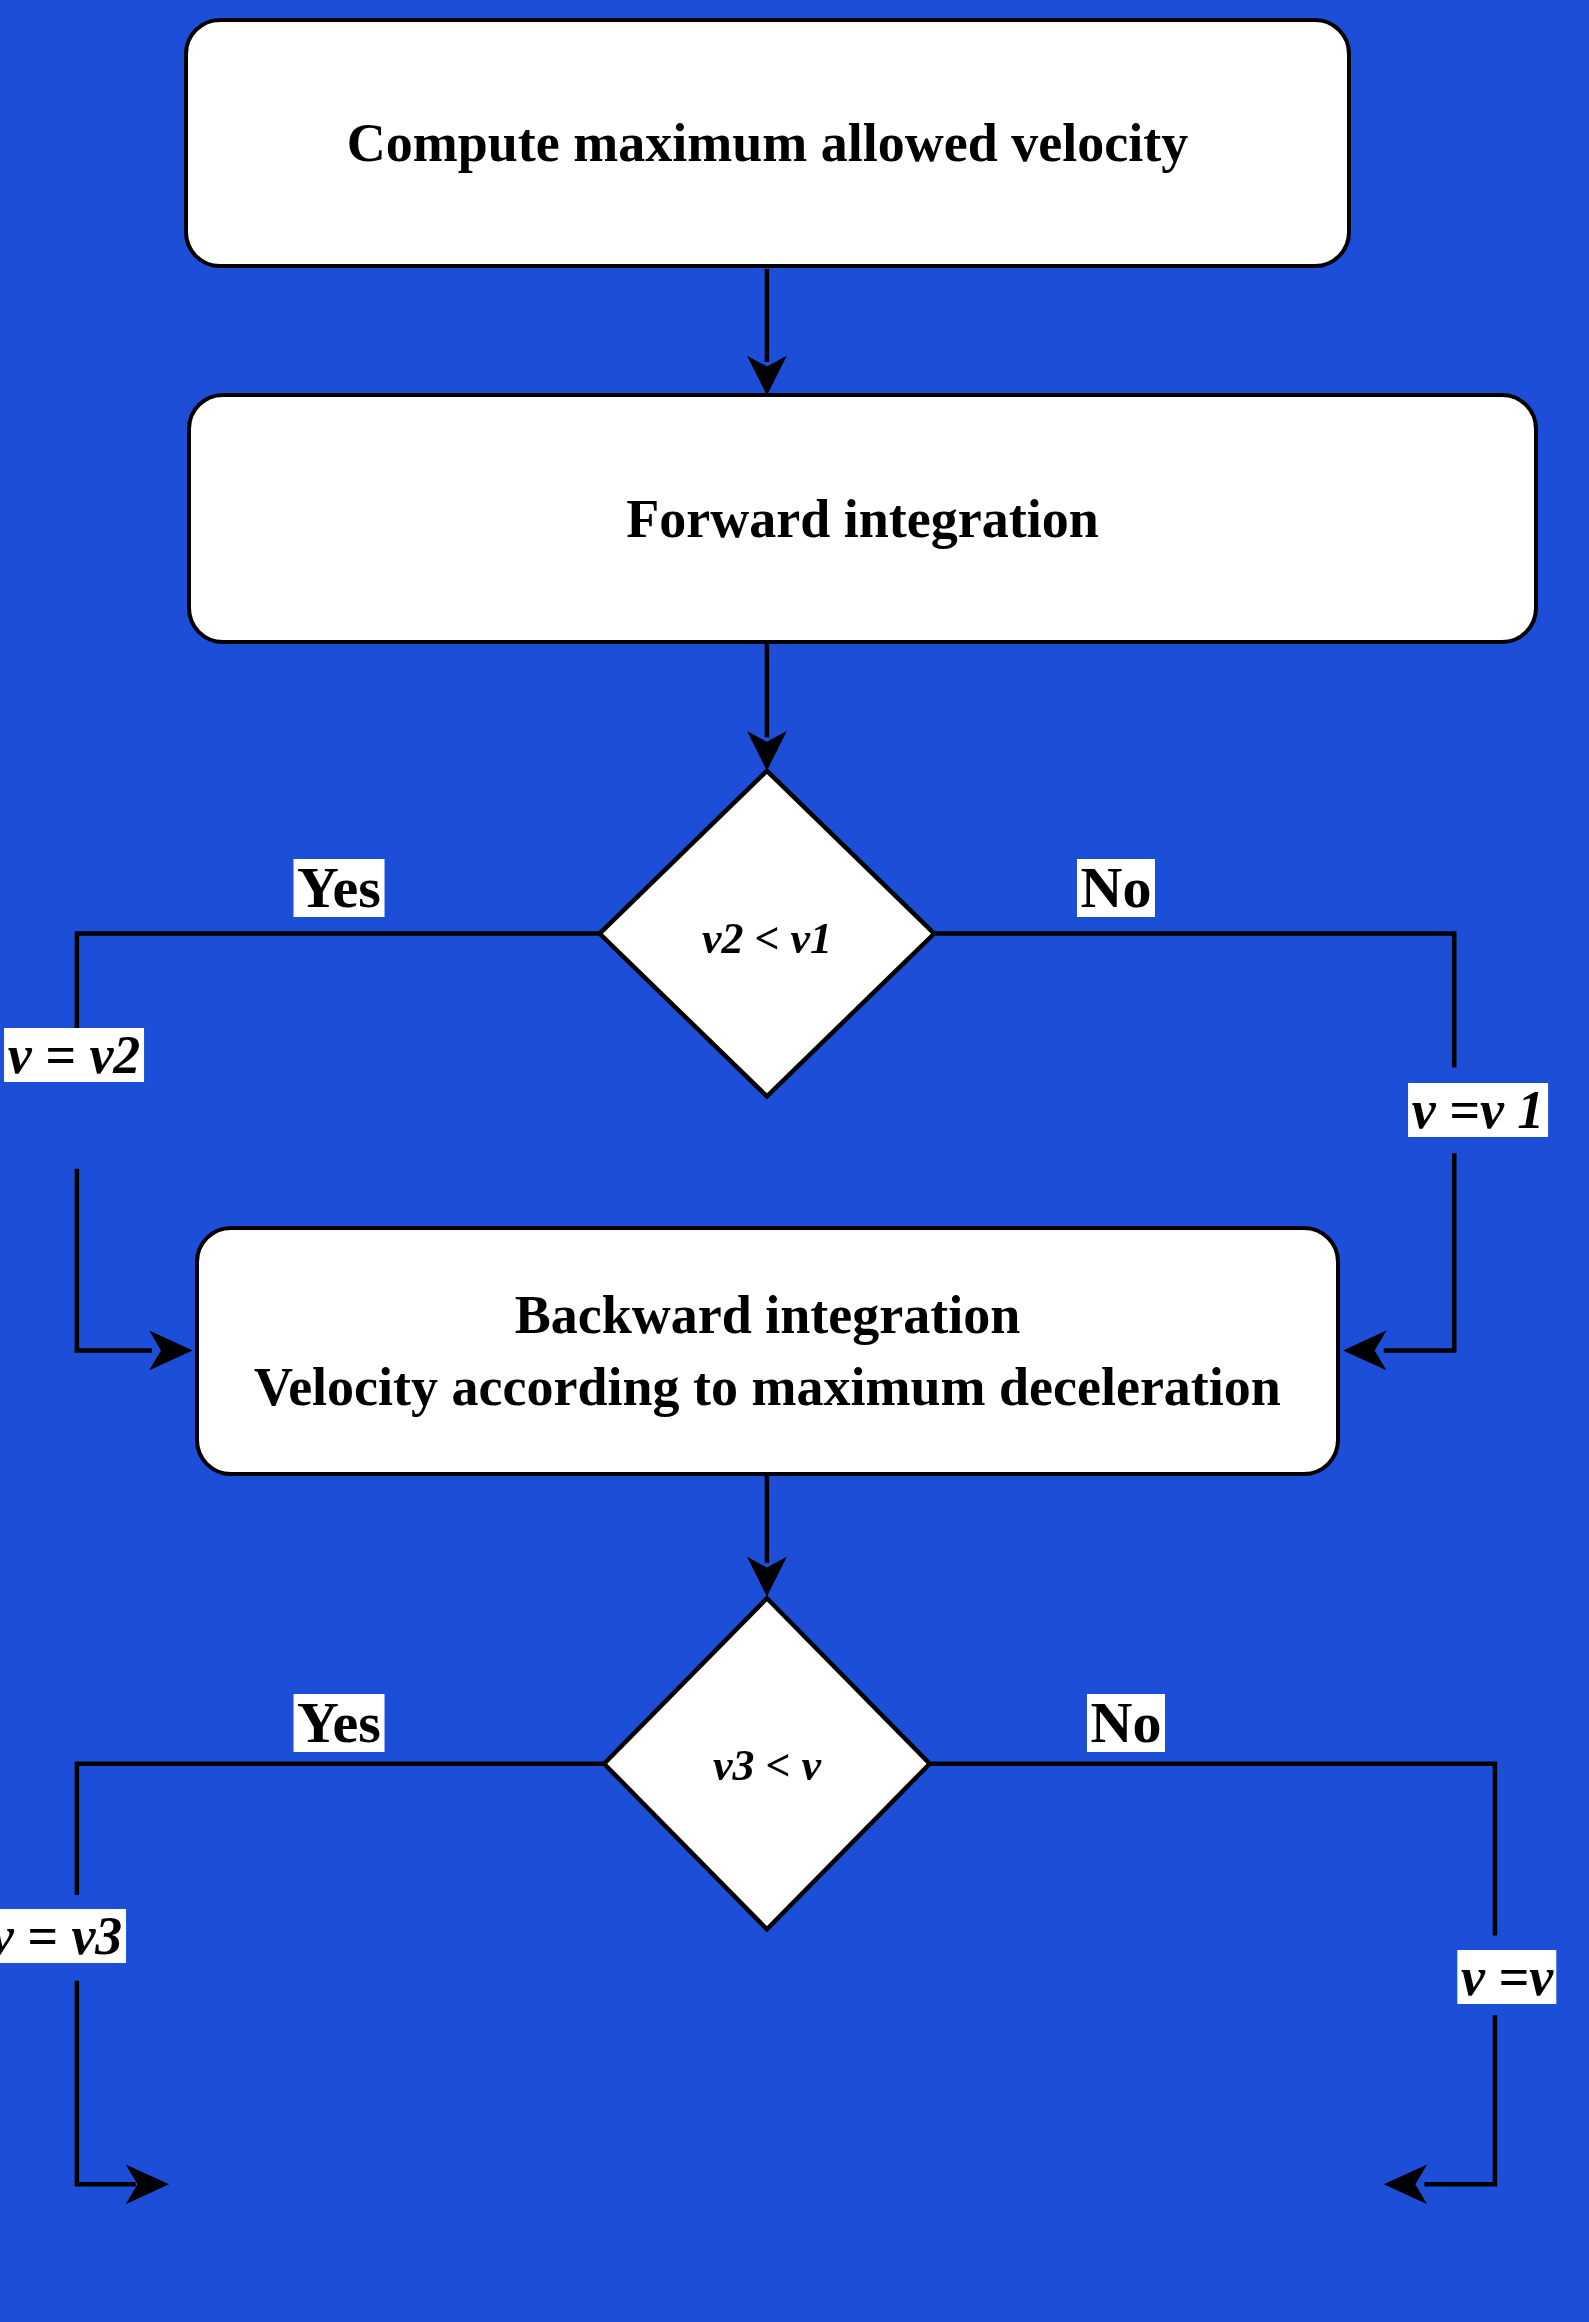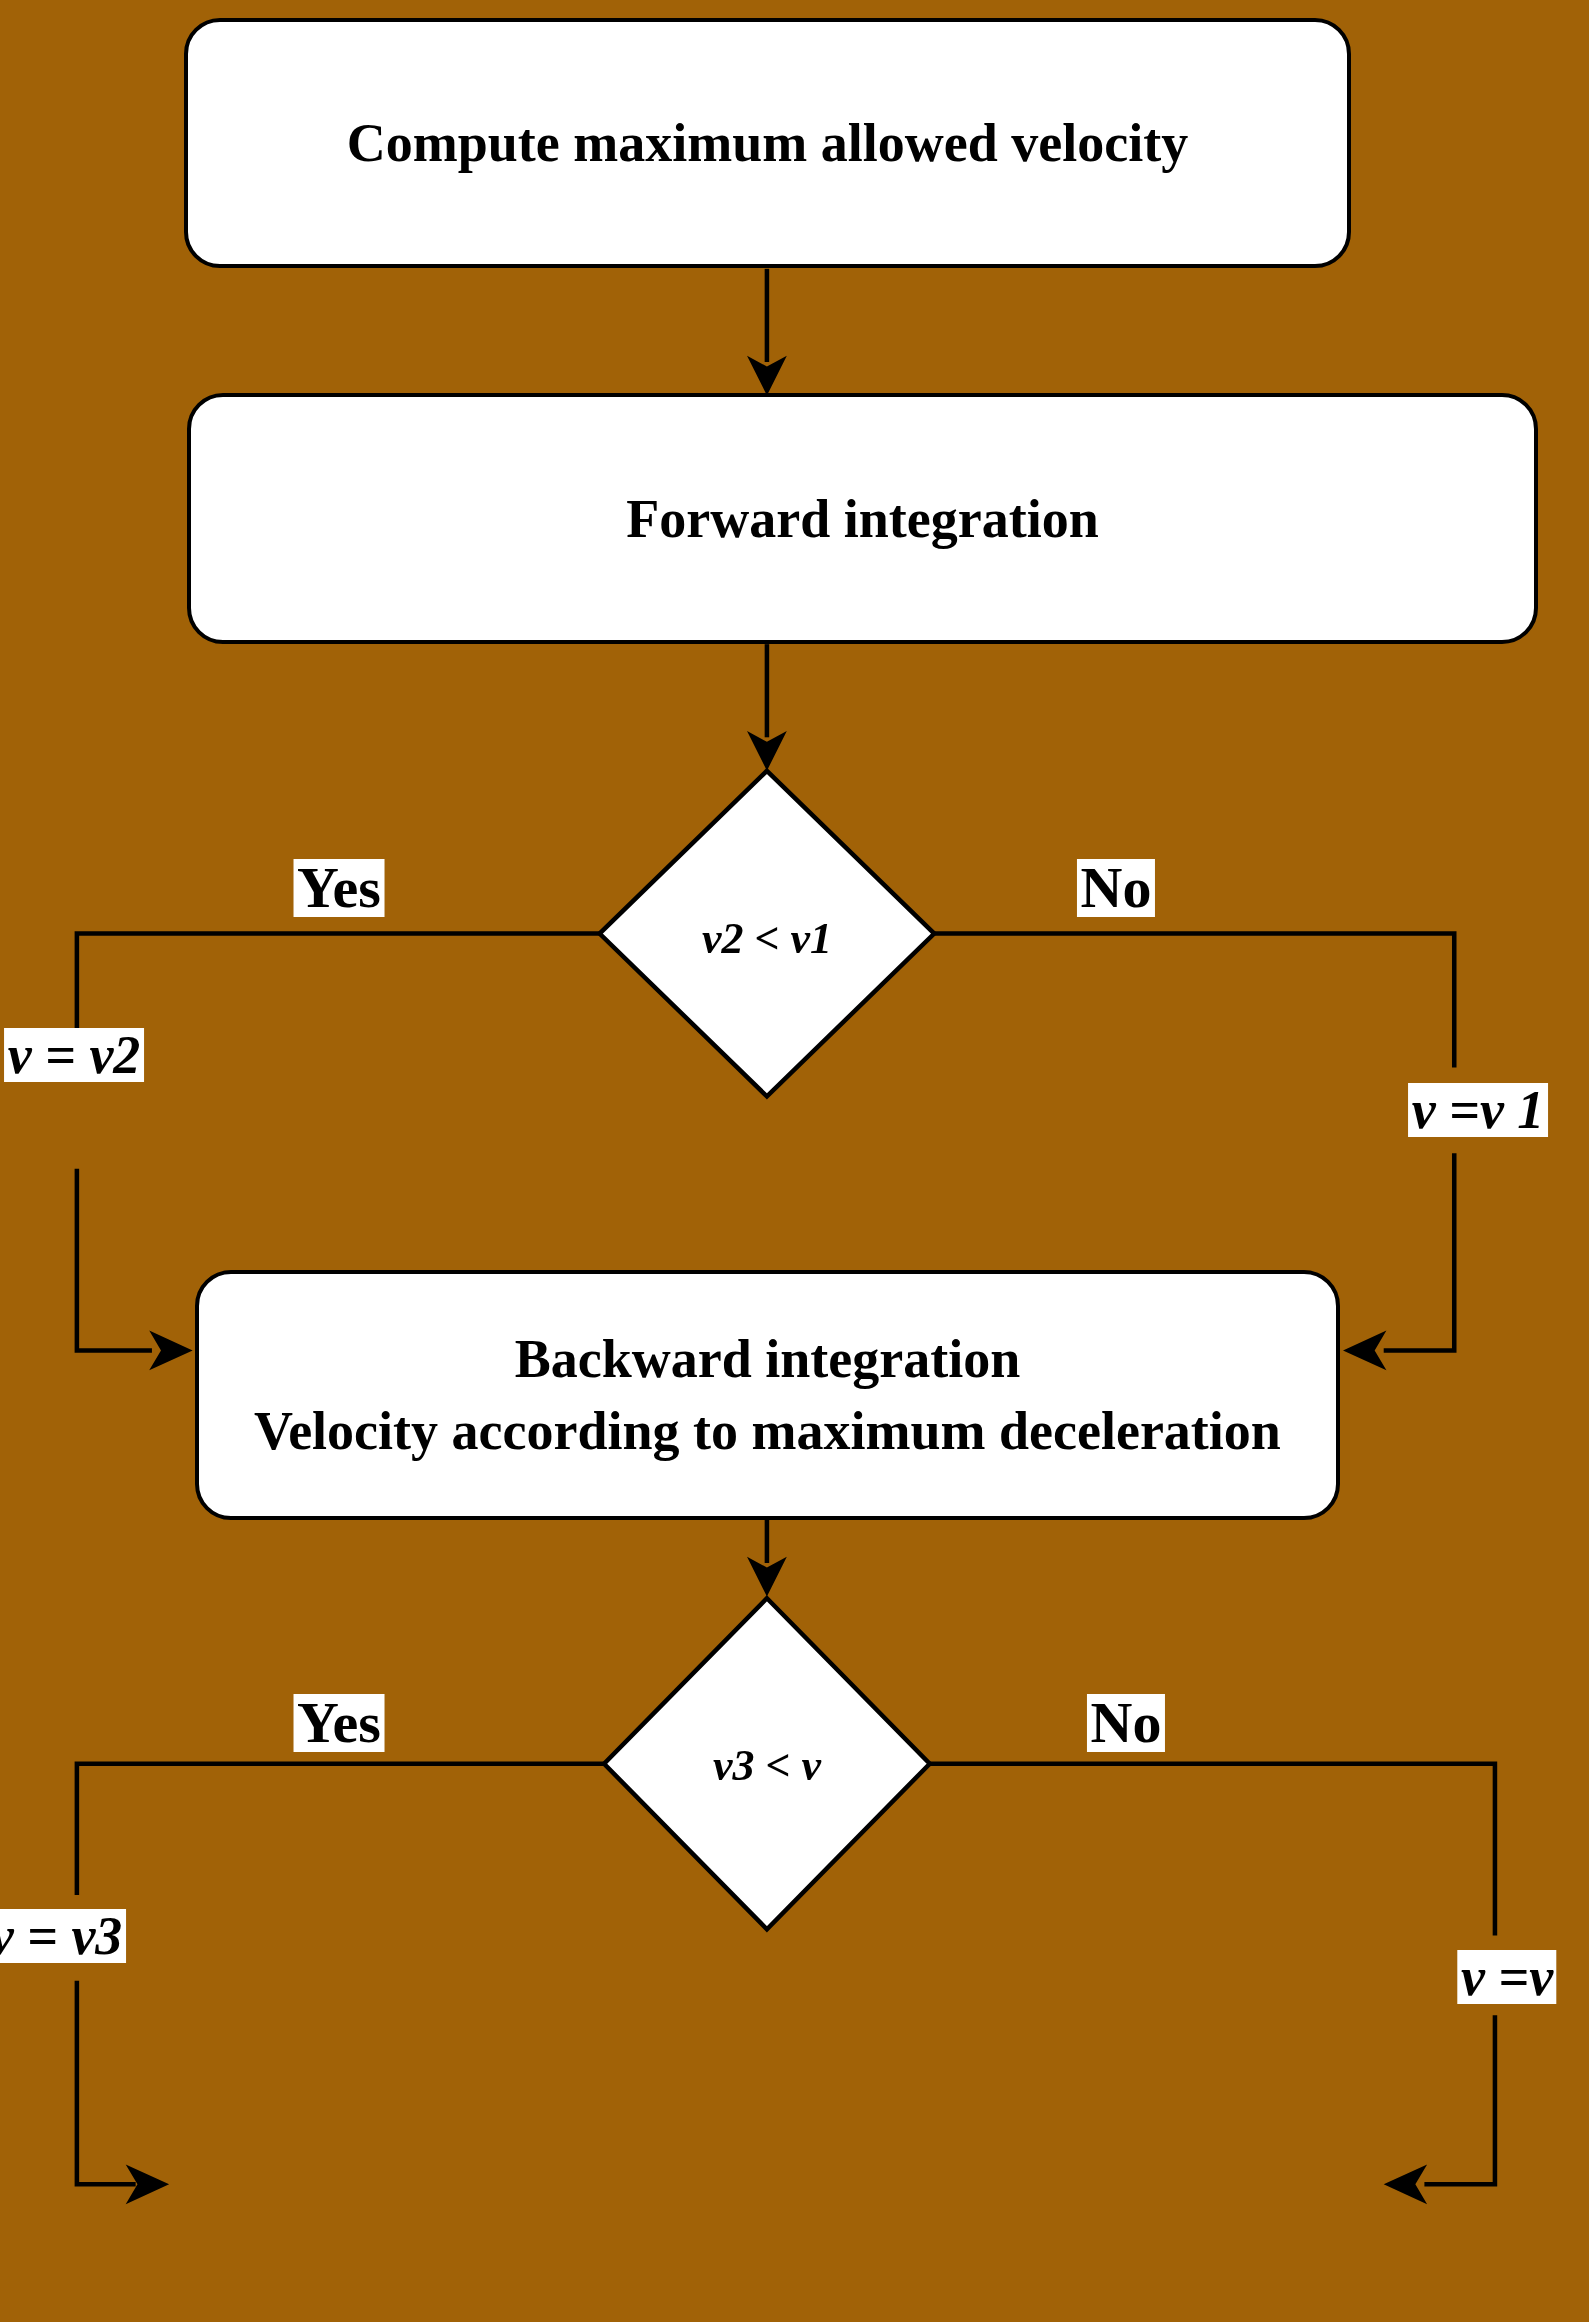--- a/index.html
+++ b/index.html
@@ -4,21 +4,21 @@
 <style>
   html, body {
     margin: 0;
     padding: 0;
     background: #ffffff;
   }
   .canvas {
     position: relative;
     width: 1589px;
     height: 2322px;
-    background: #a16207;
+    background: #1d4ed8;
     font-family: "Liberation Serif", "DejaVu Serif", serif;
     color: #000000;
     overflow: hidden;
   }
   .connector-layer {
     position: absolute;
     left: 0;
     top: 0;
     width: 1589px;
     height: 2322px;
@@ -97,21 +97,21 @@
   </svg>
 
   <div class="node" style="left:184px; top:18px; width:1167px; height:250px;">
     <div>Compute maximum allowed velocity</div>
   </div>
 
   <div class="node" style="left:187px; top:393px; width:1351px; height:251px;">
     <div>Forward integration</div>
   </div>
 
-  <div class="node" style="left:195px; top:1226px; width:1145px; height:250px;margin-top:44px;">
+  <div class="node" style="left:195px; top:1226px; width:1145px; height:250px;">
     <div>Backward integration</div>
     <div>Velocity according to maximum deceleration</div>
   </div>
 
 
   <div class="diamond-text" style="left:767px; top:939px;">v2 &lt; v1</div>
   <div class="diamond-text" style="left:767px; top:1766px;">v3 &lt; v</div>
 
   <div class="label" style="left:339px; top:888px;">Yes</div>
   <div class="label" style="left:1116px; top:888px;">No</div>

